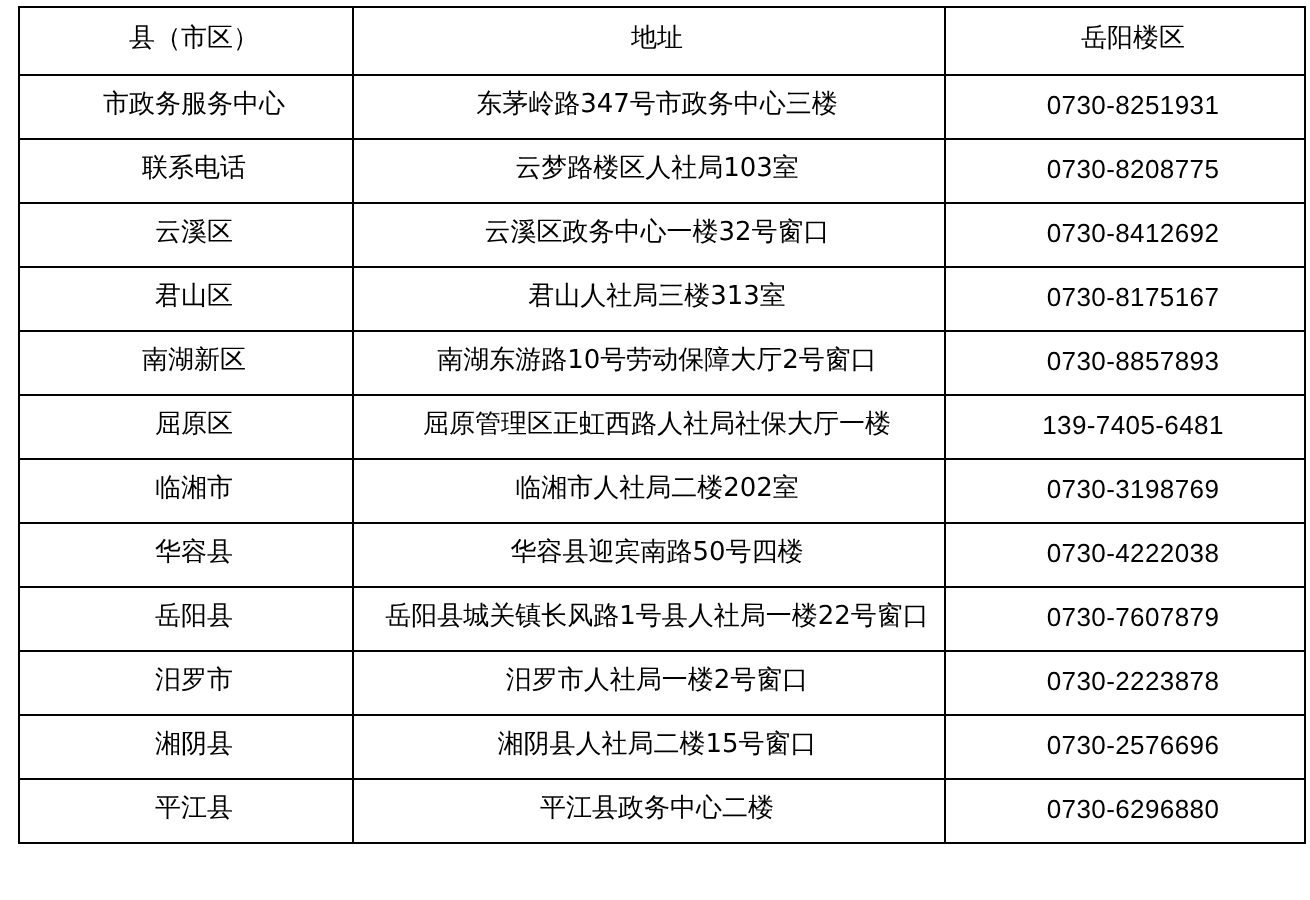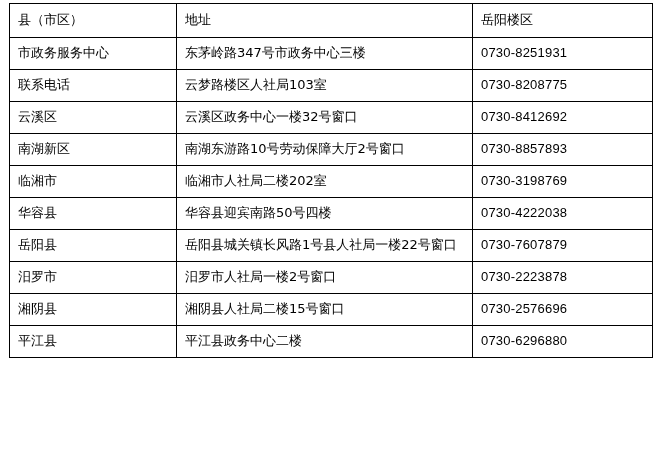--- a/index.html
+++ b/index.html
@@ -30,21 +30,21 @@
   table.contact-table col.c1 { width: 167px; }
   table.contact-table col.c2 { width: 296px; }
   table.contact-table col.c3 { width: 180px; }
   table.contact-table th,
   table.contact-table td {
     border: 1px solid #000000;
     height: 31px;
     padding: 0 0 0 8px;
     font-size: 13px;
     font-weight: normal;
-    text-align: left;
+    text-align: center;
     vertical-align: middle;
     line-height: 1.15;
     white-space: nowrap;
     overflow: hidden;
   }
   table.contact-table thead th {
     height: 33px;
   }
   .cell-phone {
     font-family: Liberation Sans, sans-serif;
@@ -78,23 +78,33 @@
         <td>联系电话</td>
         <td>云梦路楼区人社局103室</td>
         <td class="cell-phone">0730-8208775</td>
       </tr>
       <tr>
         <td>云溪区</td>
         <td>云溪区政务中心一楼32号窗口</td>
         <td class="cell-phone">0730-8412692</td>
       </tr>
       <tr>
+        <td>君山区</td>
+        <td>君山人社局三楼313室</td>
+        <td class="cell-phone">0730-8175167</td>
+      </tr>
+      <tr>
         <td>南湖新区</td>
         <td>南湖东游路10号劳动保障大厅2号窗口</td>
         <td class="cell-phone">0730-8857893</td>
+      </tr>
+      <tr>
+        <td>屈原区</td>
+        <td>屈原管理区正虹西路人社局社保大厅一楼</td>
+        <td class="cell-phone">139-7405-6481</td>
       </tr>
       <tr>
         <td>临湘市</td>
         <td>临湘市人社局二楼202室</td>
         <td class="cell-phone">0730-3198769</td>
       </tr>
       <tr>
         <td>华容县</td>
         <td>华容县迎宾南路50号四楼</td>
         <td class="cell-phone">0730-4222038</td>

